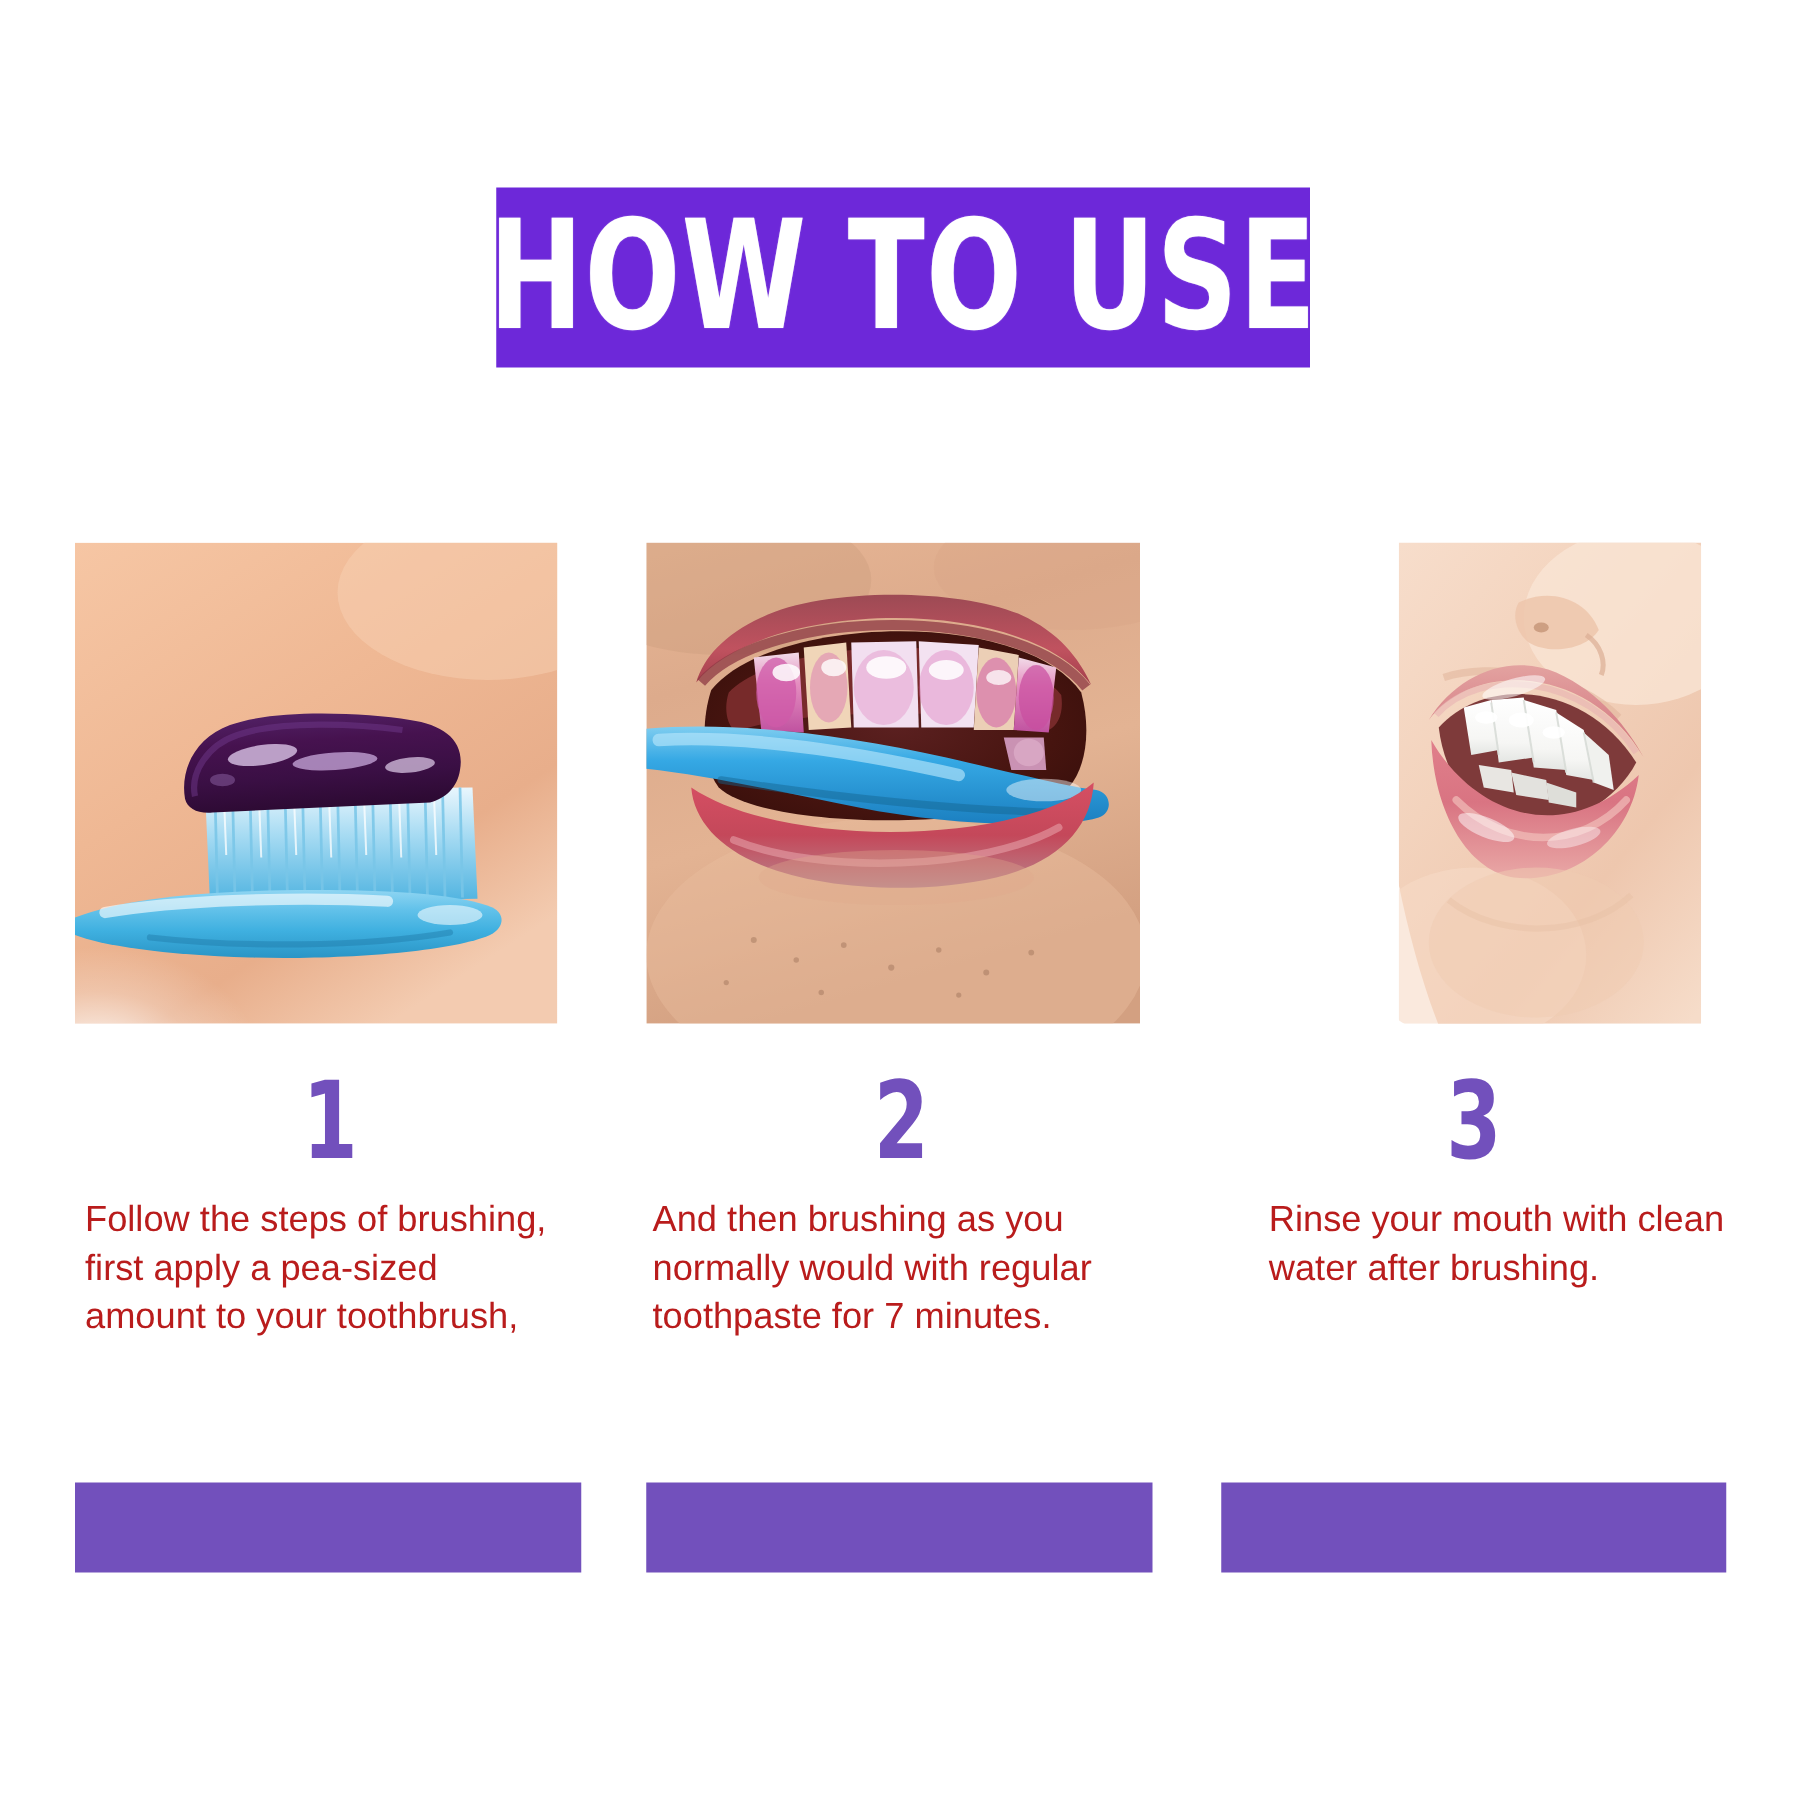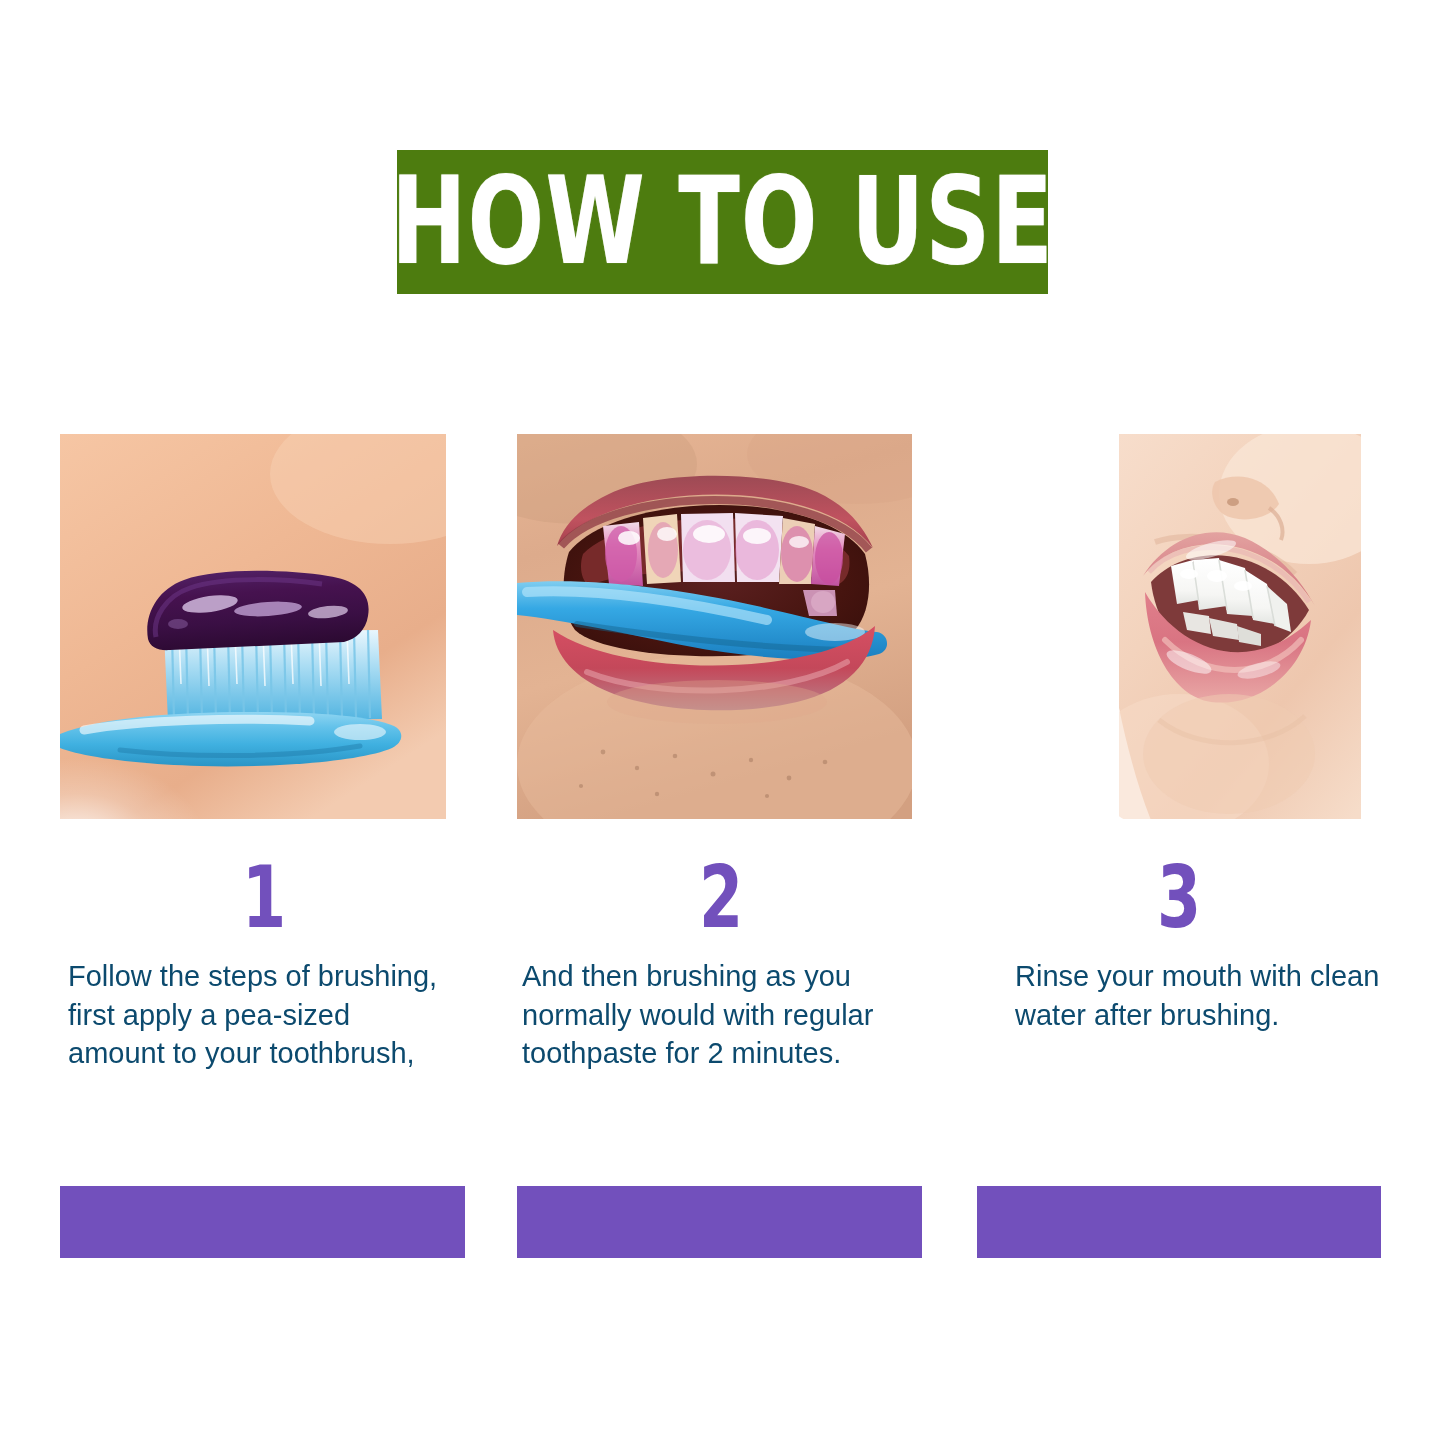--- a/index.html
+++ b/index.html
@@ -16,21 +16,21 @@
     -webkit-font-smoothing: antialiased;
   }
 
   
   #title-banner {
     position: absolute;
     left: 397px;
     top: 150px;
     width: 651px;
     height: 144px;
-    background: #4d7c0f;
+    background: #6d28d9;
     display: flex;
     align-items: center;
     justify-content: center;
   }
   #title-text {
     color: #ffffff;
     font-family: "Liberation Sans Narrow", "DejaVu Sans Condensed", "Liberation Sans", sans-serif;
     font-weight: bold;
     font-size: 108px;
     line-height: 1;
@@ -80,21 +80,21 @@
     transform-origin: center top;
   }
   #step-1 .step-number { padding-left: 0px; }
 
   
   .step-caption {
     position: absolute;
     top: 523px;
     left: 8px;
     width: 370px;
-    color: #0c4a6e;
+    color: #b91c1c;
     font-family: "Liberation Sans", sans-serif;
     font-size: 29px;
     line-height: 1.33;
     text-align: left;
   }
   #step-2 .step-caption { left: 5px; width: 378px; }
   #step-3 .step-caption { left: 12px; width: 370px; margin-left: 28px; }
 
   
   .bottom-bar {
@@ -308,21 +308,21 @@
           <circle cx="272" cy="344" r="2.4"></circle>
         <circle cx="308" cy="328" r="2.3"></circle>
           <circle cx="64" cy="352" r="2.1"></circle>
         <circle cx="140" cy="360" r="2.2"></circle>
           <circle cx="250" cy="362" r="2.1"></circle>
       </g>
     </svg>
   </div>
 
   <div class="step-number">2</div>
-  <div class="step-caption">And then brushing as you normally would with regular toothpaste for 2 minutes.</div>
+  <div class="step-caption">And then brushing as you normally would with regular toothpaste for 7 minutes.</div>
   <div class="bottom-bar"></div>
 </div>
 
 <div class="step" id="step-3">
 
   <div class="photo photo-3">
     <svg viewBox="0 0 242 385" preserveAspectRatio="none" aria-hidden="true">
       <defs>
         <linearGradient id="faceBg3" x1="0.15" y1="0" x2="0.9" y2="1">
           <stop offset="0%" stop-color="#f7ddcb"></stop>

